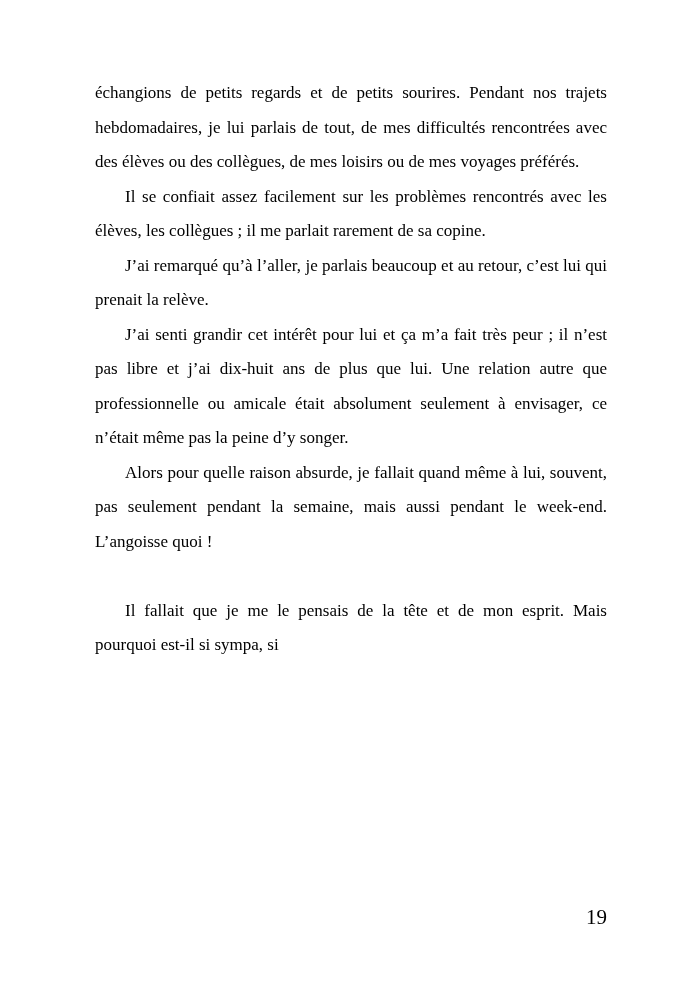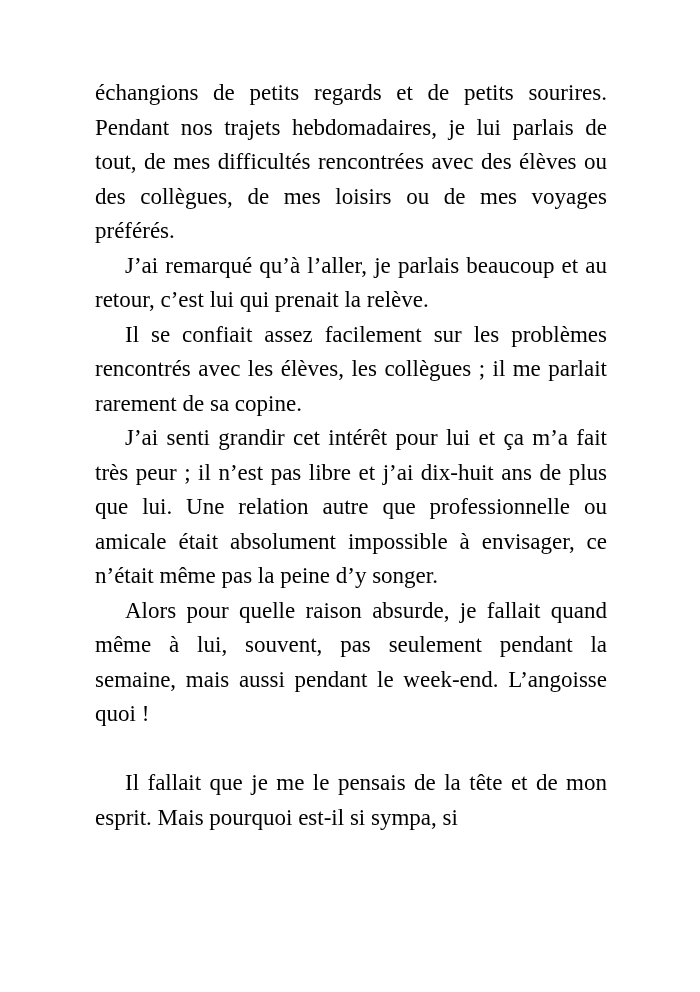--- a/index.html
+++ b/index.html
@@ -15,21 +15,21 @@
     background: #ffffff;
     overflow: hidden;
     font-family: "Liberation Serif", serif;
     color: #000000;
   }
   .text-block {
     position: absolute;
     left: 95px;
     top: 76px;
     width: 512px;
-    font-size: 23px;
+    font-size: 17px;
     line-height: 34.5px;
     text-align: justify;
     text-justify: inter-word;
   }
   .text-block p {
     margin: 0;
     padding: 0;
   }
   .text-block p.indent {
     text-indent: 30px;
@@ -49,22 +49,23 @@
     color: #000000;
   }
 </style>
 </head>
 <body>
 
 <div class="page">
 
   <div class="text-block">
     <p>échangions de petits regards et de petits sourires. Pendant nos trajets hebdomadaires, je lui parlais de tout, de mes difficultés rencontrées avec des élèves ou des collègues, de mes loisirs ou de mes voyages préférés.</p>
+    <p class="indent">Il se confiait assez facilement sur les problèmes rencontrés avec les élèves, les collègues ; il me parlait rarement de sa copine.</p>
     <p class="indent">J’ai remarqué qu’à l’aller, je parlais beaucoup et au retour, c’est lui qui prenait la relève.</p>
-    <p class="indent">Il se confiait assez facilement sur les problèmes rencontrés avec les élèves, les collègues ; il me parlait rarement de sa copine.</p>
-    <p class="indent">J’ai senti grandir cet intérêt pour lui et ça m’a fait très peur ; il n’est pas libre et j’ai dix-huit ans de plus que lui. Une relation autre que professionnelle ou amicale était absolument impossible à envisager, ce n’était même pas la peine d’y songer.</p>
+    <p class="indent">J’ai senti grandir cet intérêt pour lui et ça m’a fait très peur ; il n’est pas libre et j’ai dix-huit ans de plus que lui. Une relation autre que professionnelle ou amicale était absolument seulement à envisager, ce n’était même pas la peine d’y songer.</p>
     <p class="indent">Alors pour quelle raison absurde, je fallait quand même à lui, souvent, pas seulement pendant la semaine, mais aussi pendant le week-end. L’angoisse quoi !</p>
     <div class="section-break"></div>
     <p class="indent">Il fallait que je me le pensais de la tête et de mon esprit. Mais pourquoi est-il si sympa, si</p>
   </div>
 
+  <div class="page-number">19</div>
 
 </div>
 
 </body></html>

